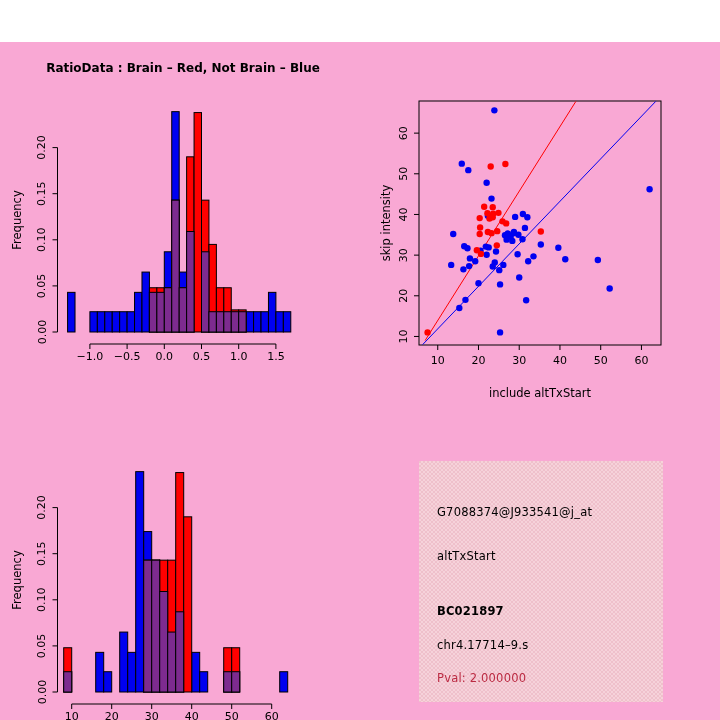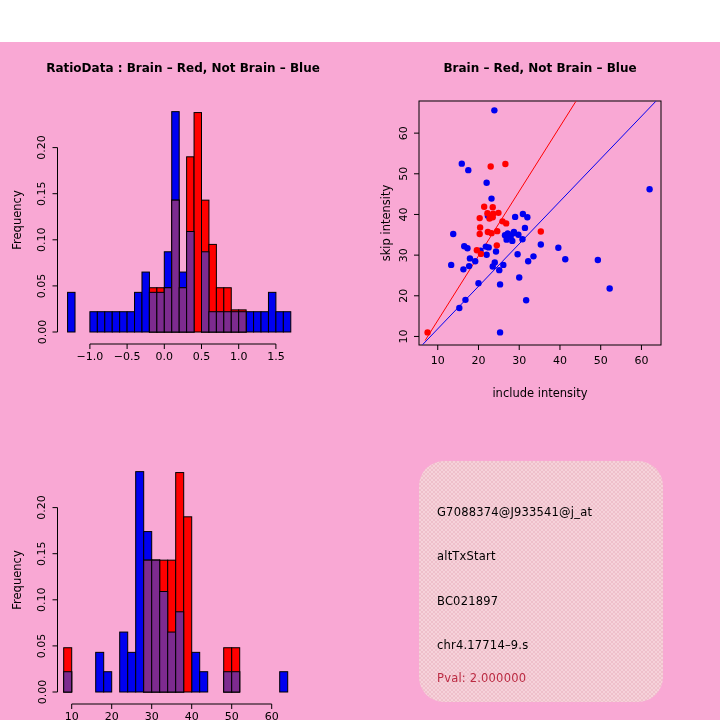--- a/index.html
+++ b/index.html
@@ -8,35 +8,33 @@
     font-family:"DejaVu Sans", sans-serif; overflow:hidden;margin-top:42px;
   }
   .abs{position:absolute;}
   .ptitle{font-weight:bold;font-size:12px;color:#000;text-align:center;white-space:nowrap;}
   .alabel{font-size:11.5px;color:#000;text-align:center;white-space:nowrap;}
   .rot{transform:rotate(-90deg);}
   svg{position:absolute;overflow:visible;}
   #info-panel{position:absolute;left:419px;top:419px;width:244px;height:241px;
     background:
       repeating-conic-gradient(#f6d2da 0% 25%, #efc0cb 0% 50%) 0 0/4px 4px;
-    border-radius: 25px;
   }
   .info-line{position:absolute;left:18px;font-size:11.5px;letter-spacing:0.2px;color:#000;white-space:nowrap;}
 </style>
 </head>
 <body>
 
 <div id="screen">
 
   <div class="abs ptitle" style="left:33px;top:19px;width:300px;">RatioData : Brain – Red, Not Brain – Blue</div>
-  <div class="abs ptitle" style="left:390px;top:19px;width:300px;">Brain – Red, Not Brain – Blue</div>
 
   <div class="abs alabel rot" style="left:-83px;top:171px;width:200px;">Frequency</div>
 
-  <div class="abs alabel" style="left:440px;top:344px;width:200px;">include intensity</div>
+  <div class="abs alabel" style="left:440px;top:344px;width:200px;">include altTxStart</div>
   <div class="abs alabel rot" style="left:286px;top:174px;width:200px;">skip intensity</div>
 
   <div class="abs alabel" style="left:64px;top:695px;width:200px;">Intensity</div>
   <div class="abs alabel rot" style="left:-83px;top:531px;width:200px;">Frequency</div>
 
   <svg id="svg-ratio" width="360" height="360" style="left:0;top:0;">
       <line x1="57.5" y1="290" x2="57.5" y2="105.6" stroke="#000000" stroke-width="1"></line>
       <line x1="52.5" y1="290" x2="57.5" y2="290" stroke="#000000" stroke-width="1"></line>
       <text x="45.5" y="290" text-anchor="middle" font-size="11px" font-family="DejaVu Sans, sans-serif" fill="#000000" transform="rotate(-90 45.5 290)">0.00</text>
       <line x1="52.5" y1="243.9" x2="57.5" y2="243.9" stroke="#000000" stroke-width="1"></line>
@@ -272,18 +270,18 @@
       <rect x="159.7" y="189.502" width="8.000000000000004" height="100.49799999999999" fill="#7D2B8F" stroke="#000000" stroke-width="1"></rect>
       <rect x="167.7" y="230.07" width="8.000000000000004" height="59.93000000000001" fill="#7D2B8F" stroke="#000000" stroke-width="1"></rect>
       <rect x="175.7" y="209.786" width="8.000000000000004" height="80.214" fill="#7D2B8F" stroke="#000000" stroke-width="1"></rect>
       <rect x="223.7" y="269.716" width="8.000000000000004" height="20.283999999999992" fill="#7D2B8F" stroke="#000000" stroke-width="1"></rect>
       <rect x="231.7" y="269.716" width="8.000000000000004" height="20.283999999999992" fill="#7D2B8F" stroke="#000000" stroke-width="1"></rect>
     </svg>
 
   <div id="info-panel">
     <div class="info-line" style="top:44px;">G7088374@J933541@j_at</div>
     <div class="info-line" style="top:88px;">altTxStart</div>
-    <div class="info-line" style="top:133px;">BC021897</div>
+    <div class="info-line" style="top:143px;font-weight:bold;">BC021897</div>
     <div class="info-line" style="top:177px;">chr4.17714–9.s</div>
     <div class="info-line" style="top: 210px; color: rgb(187, 42, 66);">Pval: 2.000000</div>
   </div>
 
 </div>
 
 </body></html>

